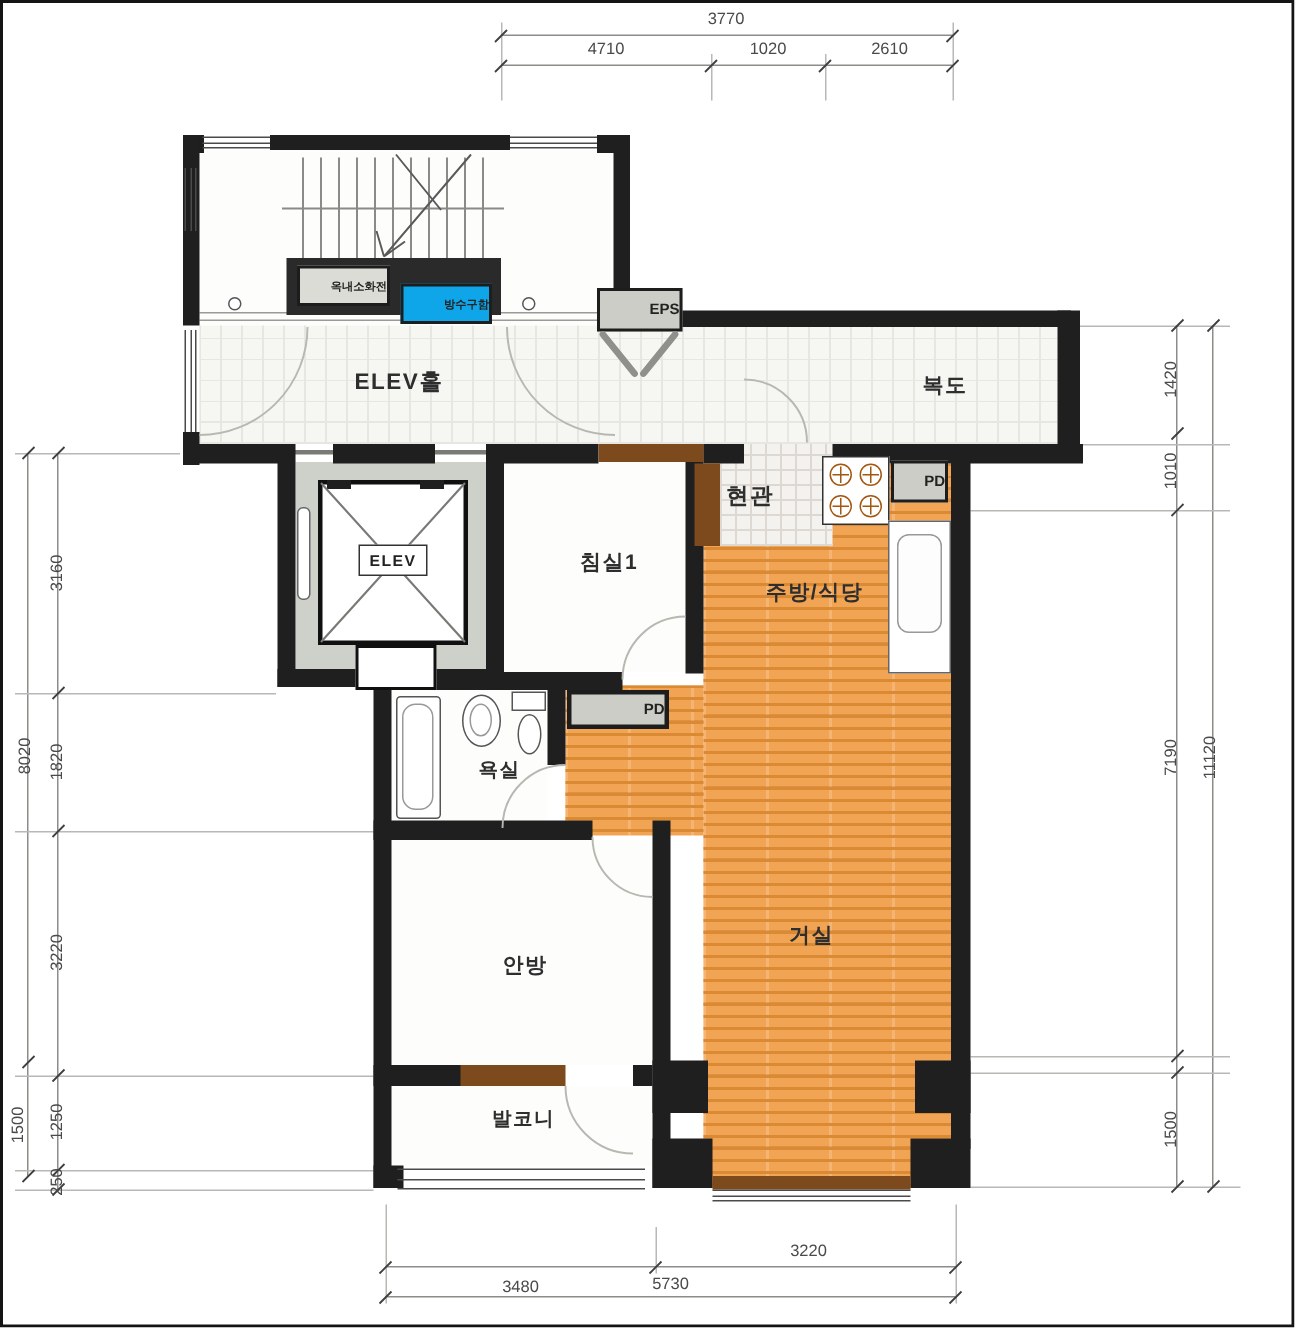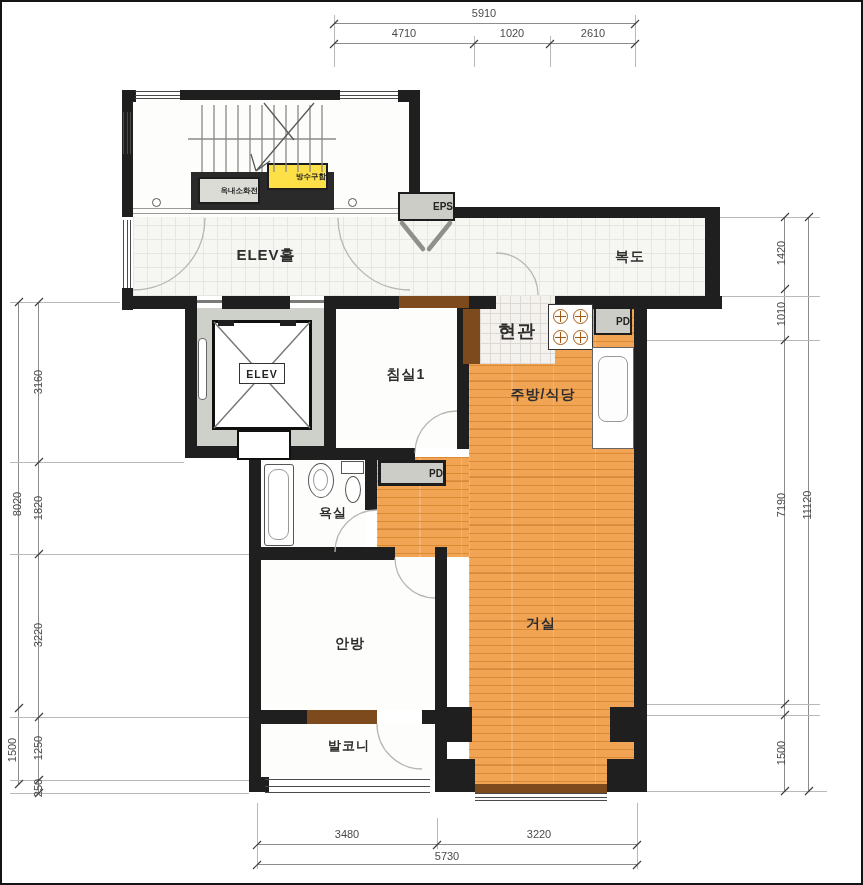--- a/index.html
+++ b/index.html
@@ -130,21 +130,21 @@
   <div class="a win-h" style="left:338px;top:89px;width:58px;height:8px"></div>
   <div class="a win-v" style="left:121px;top:110px;width:8px;height:42px"></div>
   <div class="a win-v" style="left:121px;top:218px;width:8px;height:68px"></div>
   <div class="a win-h" style="left:263px;top:777px;width:165px;height:14px"></div>
   <div class="a win-h" style="left:473px;top:791px;width:132px;height:8px"></div>
 
   <div class="a" style="left:189px;top:170px;width:143px;height:38px;background:#2a2a2a"></div>
   <div class="a grey-box" style="left:196px;top:175px;width:62px;height:27px;font-size:7.5px;background:#dcdcd6">
       <span>옥내소화전</span>
     </div>
-  <div class="a grey-box" style="left:265px;top:161px;width:61px;height:27px;font-size:7.5px;background:#fde047">
+  <div class="a grey-box" style="left:265px;top:187px;width:61px;height:27px;font-size:7.5px;background:#0ea5e9">
       <span>방수구함</span>
     </div>
   <div class="a circ" style="left:150px;top:196px;width:9px;height:9px"></div>
   <div class="a circ" style="left:346px;top:196px;width:9px;height:9px"></div>
 
   <div class="a grey-box" style="left:396px;top:190px;width:57px;height:29px">
       <span>EPS</span>
     </div>
   <div class="a grey-box" style="left:592px;top:305px;width:38px;height:28px">
       <span>PD</span>
@@ -207,33 +207,33 @@
       <path d="M803 219 L811 211 M803 793 L811 785"></path>
     </g>
   </svg>
 
   <div class="a" style="left:237px;top:361px;width:46px;height:21px;background:#fff;border:1.5px solid #333;box-sizing:border-box;display:flex;align-items:center;justify-content:center;font-size:10.5px;font-weight:700;color:#222;letter-spacing:1px">
       <span>ELEV</span>
     </div>
 
   <div class="a lbl" style="left:264px;top:253px;font-size:15px">ELEV홀</div>
   <div class="a lbl" style="left:628px;top:255px;font-size:14px">복도</div>
-  <div class="a lbl" style="left:515px;top:329px;font-size:18px">현관</div>
+  <div class="a lbl" style="left:498px;top:329px;font-size:15px">현관</div>
   <div class="a lbl" style="left:404px;top:373px;font-size:14px">침실1</div>
   <div class="a lbl" style="left:541px;top:393px;font-size:14px">주방/식당</div>
   <div class="a lbl" style="left:331px;top:511px;font-size:13px">욕실</div>
   <div class="a lbl" style="left:348px;top:642px;font-size:14px">안방</div>
   <div class="a lbl" style="left:539px;top:622px;font-size:14px">거실</div>
   <div class="a lbl" style="left:347px;top:744px;font-size:13px">발코니</div>
 
-  <div class="a dim" style="left:482px;top:11px">5910</div>
+  <div class="a dim" style="left:482px;top:11px">3770</div>
   <div class="a dim" style="left:402px;top:31px">4710</div>
   <div class="a dim" style="left:510px;top:31px">1020</div>
   <div class="a dim" style="left:591px;top:31px">2610</div>
-  <div class="a dim" style="left:345px;top:832px">3480</div>
+  <div class="a dim" style="left:345px;top:856px">3480</div>
   <div class="a dim" style="left:537px;top:832px">3220</div>
   <div class="a dim" style="left:445px;top:854px">5730</div>
   <div class="a dim dimv" style="left:36px;top:380px">3160</div>
   <div class="a dim dimv" style="left:36px;top:506px">1820</div>
   <div class="a dim dimv" style="left:36px;top:633px">3220</div>
   <div class="a dim dimv" style="left:36px;top:746px">1250</div>
   <div class="a dim dimv" style="left:36px;top:786px">250</div>
   <div class="a dim dimv" style="left:15px;top:502px">8020</div>
   <div class="a dim dimv" style="left:10px;top:748px">1500</div>
   <div class="a dim dimv" style="left:779px;top:251px">1420</div>

